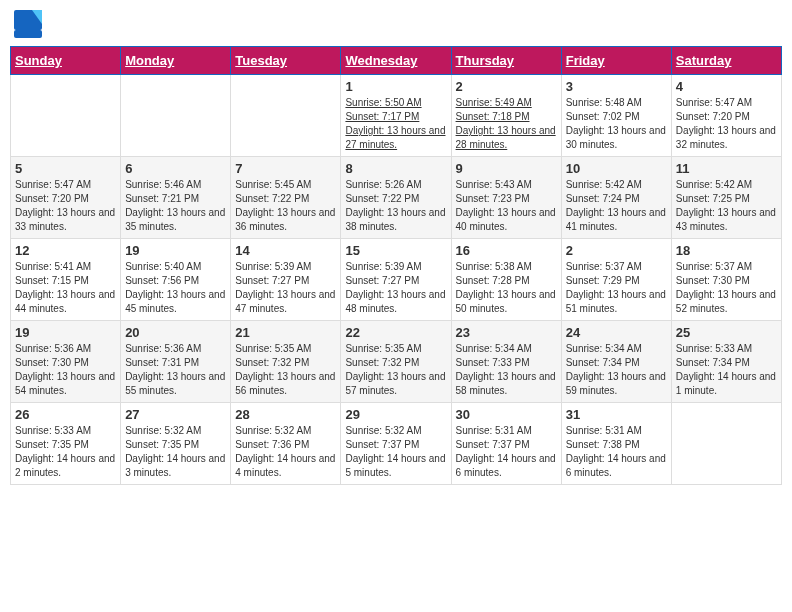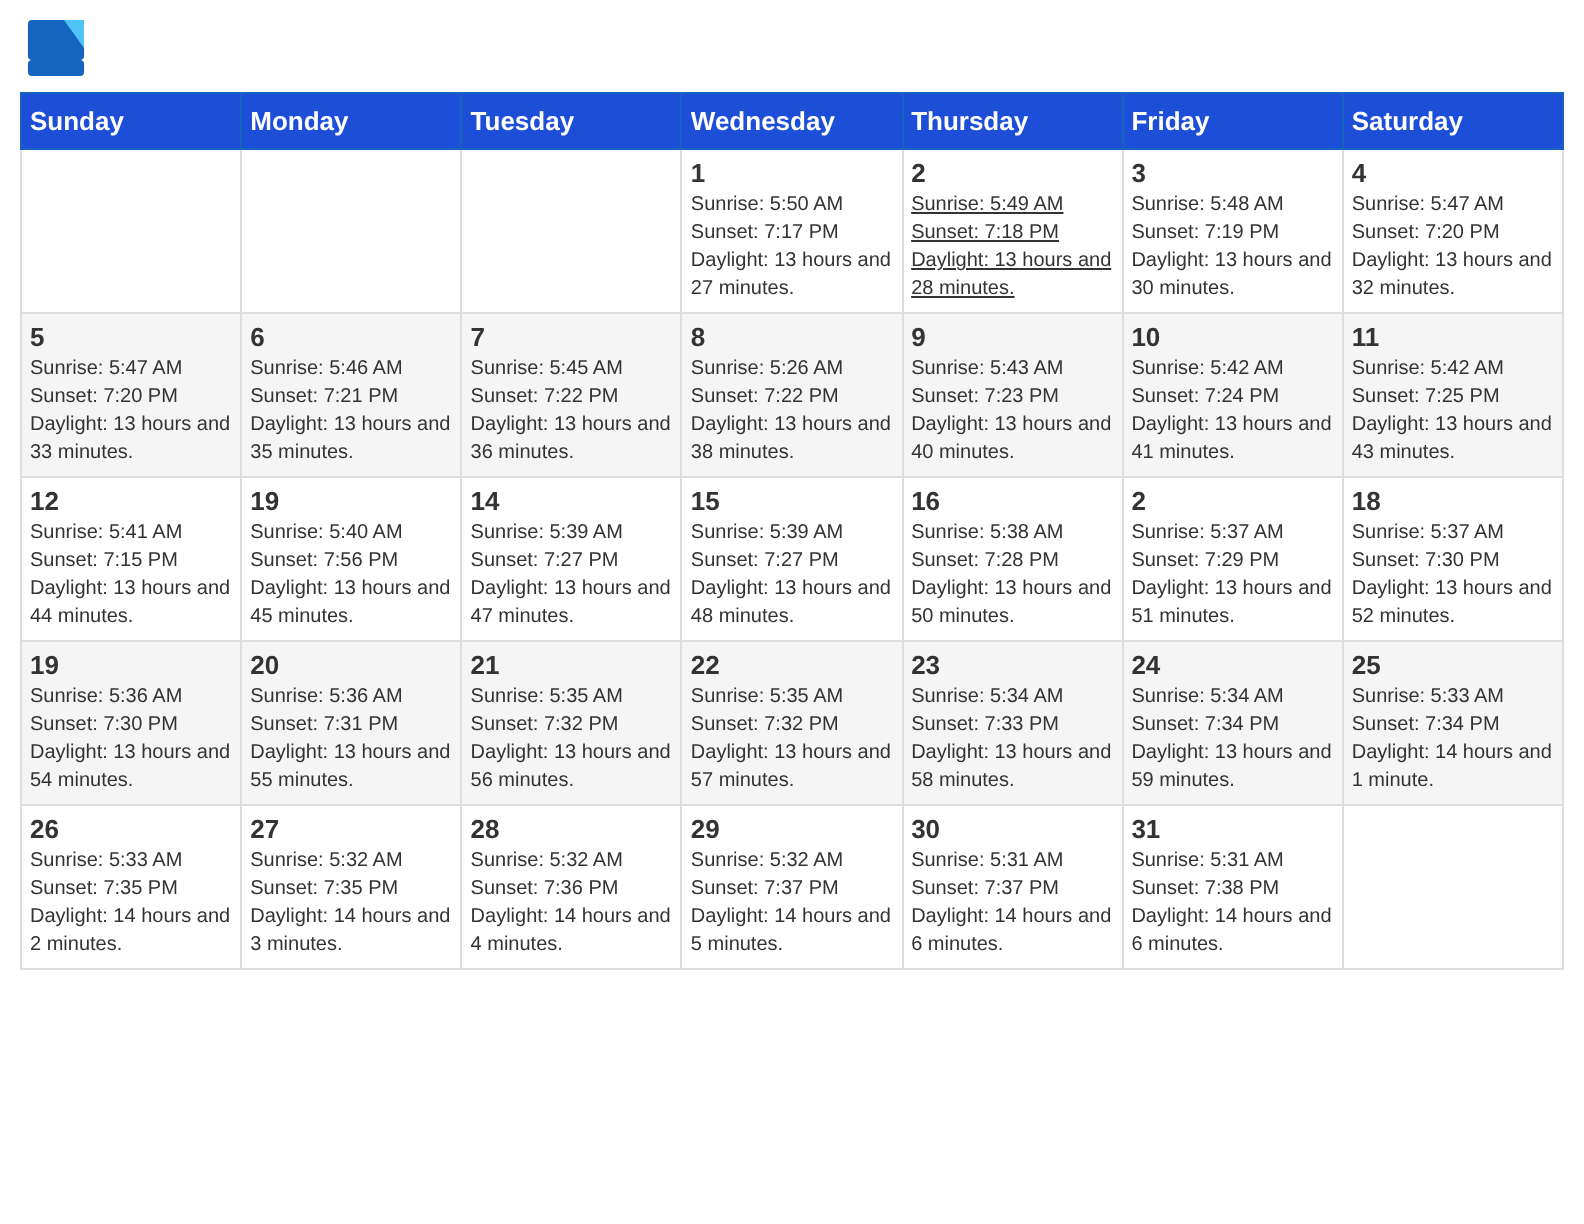--- a/index.html
+++ b/index.html
@@ -47,22 +47,23 @@
     .calendar-subtitle {
       font-size: 14px;
       color: #555;
     }
     .calendar-table {
       width: 100%;
       border-collapse: collapse;
       font-size: 11px;
     }
     .calendar-table thead tr {
-      background-color: #1d4ed8;
+      background-color: #be185d;
       color: #fff;
+      text-decoration: underline;
     }
     .calendar-table thead th {
       padding: 6px 4px;
       text-align: left;
       font-size: 13px;
       font-weight: bold;
       border: 1px solid #1565C0;
     }
     .calendar-table tbody tr {
       border-bottom: 1px solid #ddd;
@@ -128,34 +129,34 @@
         <th>Saturday</th>
       </tr>
   </thead>
   <tbody id="calendar-body">
   <tr class="row-white">
         <td class="empty-cell"></td>
         <td class="empty-cell"></td>
         <td class="empty-cell"></td>
         <td>
           <div class="cell-date">1</div>
-          <div class="cell-info" style="white-space: pre-line;">Sunrise: 5:50 AM
+          <div class="cell-info" style="white-space: pre-line; text-decoration: underline;">Sunrise: 5:50 AM
 Sunset: 7:17 PM
 Daylight: 13 hours and 27 minutes.</div>
         </td>
         <td>
           <div class="cell-date">2</div>
           <div class="cell-info" style="white-space: pre-line; text-decoration: underline;">Sunrise: 5:49 AM
 Sunset: 7:18 PM
 Daylight: 13 hours and 28 minutes.</div>
         </td>
         <td>
           <div class="cell-date">3</div>
           <div class="cell-info" style="white-space: pre-line;">Sunrise: 5:48 AM
-Sunset: 7:19 PM
+Sunset: 7:02 PM
 Daylight: 13 hours and 30 minutes.</div>
         </td>
         <td>
           <div class="cell-date">4</div>
           <div class="cell-info" style="white-space: pre-line;">Sunrise: 5:47 AM
 Sunset: 7:20 PM
 Daylight: 13 hours and 32 minutes.</div>
         </td>
       </tr>
       <tr class="row-shaded">

